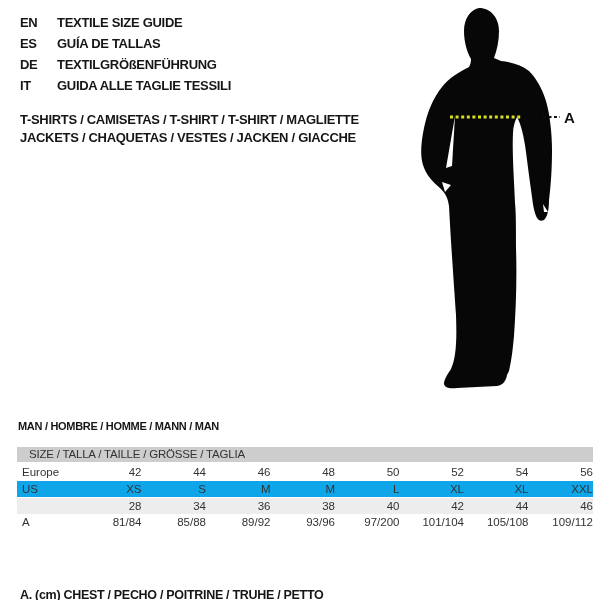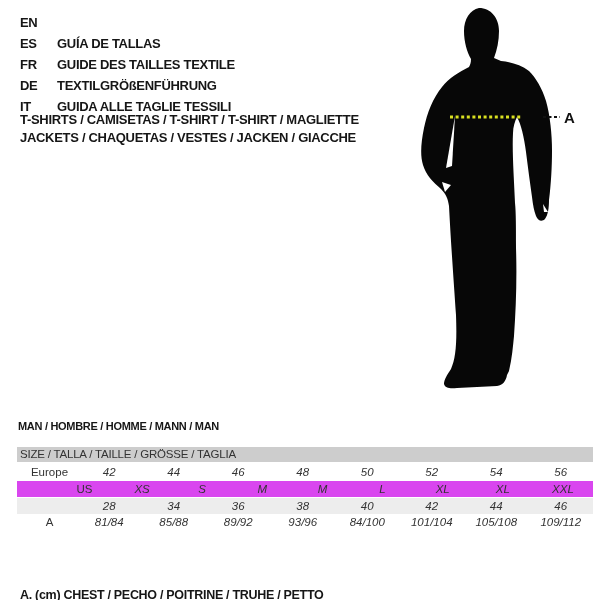--- a/index.html
+++ b/index.html
@@ -14,46 +14,43 @@
   
   .cats{position:absolute;left:20px;top:111px;}
   .cat-line{height:17.5px;line-height:17.5px;font-size:13px;font-weight:bold;letter-spacing:-0.3px;white-space:nowrap;}
   
   .figure-wrap{position:absolute;left:400px;top:0;width:200px;height:420px;}
   
   .section-title{position:absolute;left:18px;top:419px;height:14px;line-height:14px;
     font-size:11px;font-weight:bold;letter-spacing:-0.3px;}
   
   .size-table{position:absolute;left:17px;top:447px;width:576px;font-size:11.5px;color:#333;}
-  .t-header{height:15px;line-height:15px;padding-left:3px;margin-bottom:2px;letter-spacing:-0.2px;}
+  .t-header{height:15px;line-height:15px;padding-left:12px;margin-bottom:2px;letter-spacing:-0.2px;}
   .t-row{display:flex;height:17px;line-height:17px;}
   .t-row.h16{height:16px;line-height:16px;}
-  .t-label{width:55px;padding-left:5px;text-align:center;}
-  .t-cell{flex:1;text-align:center;font-style:italic;}
+  .t-label{width:55px;padding-left:5px;}
+  .t-cell{flex:1;text-align:right;}
   .sep-bottom{border-bottom:1px solid #ffffff;height:16px;line-height:16px;}
   
   .footnote{position:absolute;left:20px;top:552px;height:14px;line-height:14px;
     font-size:12.5px;font-weight:bold;letter-spacing:-0.3px;margin-top:36px;}
 </style>
 </head>
 <body>
 
 <div class="canvas">
 
   <div class="lang-list">
     <div class="lang-row">
       <span class="lang-code">EN</span>
+      <span class="lang-label">TEXTILE SIZE GUIDE</span>
     </div>
     <div class="lang-row">
       <span class="lang-code">ES</span>
       <span class="lang-label">GUÍA DE TALLAS</span>
-    </div>
-    <div class="lang-row">
-      <span class="lang-code">FR</span>
-      <span class="lang-label">GUIDE DES TAILLES TEXTILE</span>
     </div>
     <div class="lang-row">
       <span class="lang-code">DE</span>
       <span class="lang-label">TEXTILGRÖßENFÜHRUNG</span>
     </div>
     <div class="lang-row">
       <span class="lang-code">IT</span>
       <span class="lang-label">GUIDA ALLE TAGLIE TESSILI</span>
     </div>
   </div>
@@ -117,21 +114,21 @@
       <span class="t-cell">42</span>
       <span class="t-cell">44</span>
       <span class="t-cell">46</span>
       <span class="t-cell">48</span>
       <span class="t-cell">50</span>
       <span class="t-cell">52</span>
       <span class="t-cell">54</span>
       <span class="t-cell">56</span>
     </div>
 
-    <div class="t-row sep-bottom" style="background:#d946ef;padding-left:35px;">
+    <div class="t-row sep-bottom" style="background:#0ea5e9;">
       <span class="t-label">US</span>
       <span class="t-cell">XS</span>
       <span class="t-cell">S</span>
       <span class="t-cell">M</span>
       <span class="t-cell">M</span>
       <span class="t-cell">L</span>
       <span class="t-cell">XL</span>
       <span class="t-cell">XL</span>
       <span class="t-cell">XXL</span>
     </div>
@@ -147,21 +144,21 @@
       <span class="t-cell">44</span>
       <span class="t-cell">46</span>
     </div>
 
     <div class="t-row" style="background:#ffffff;">
       <span class="t-label">A</span>
       <span class="t-cell">81/84</span>
       <span class="t-cell">85/88</span>
       <span class="t-cell">89/92</span>
       <span class="t-cell">93/96</span>
-      <span class="t-cell">84/100</span>
+      <span class="t-cell">97/200</span>
       <span class="t-cell">101/104</span>
       <span class="t-cell">105/108</span>
       <span class="t-cell">109/112</span>
     </div>
   </div>
 
   <div class="footnote">A. (cm) CHEST / PECHO / POITRINE / TRUHE / PETTO</div>
 
 </div>
 

